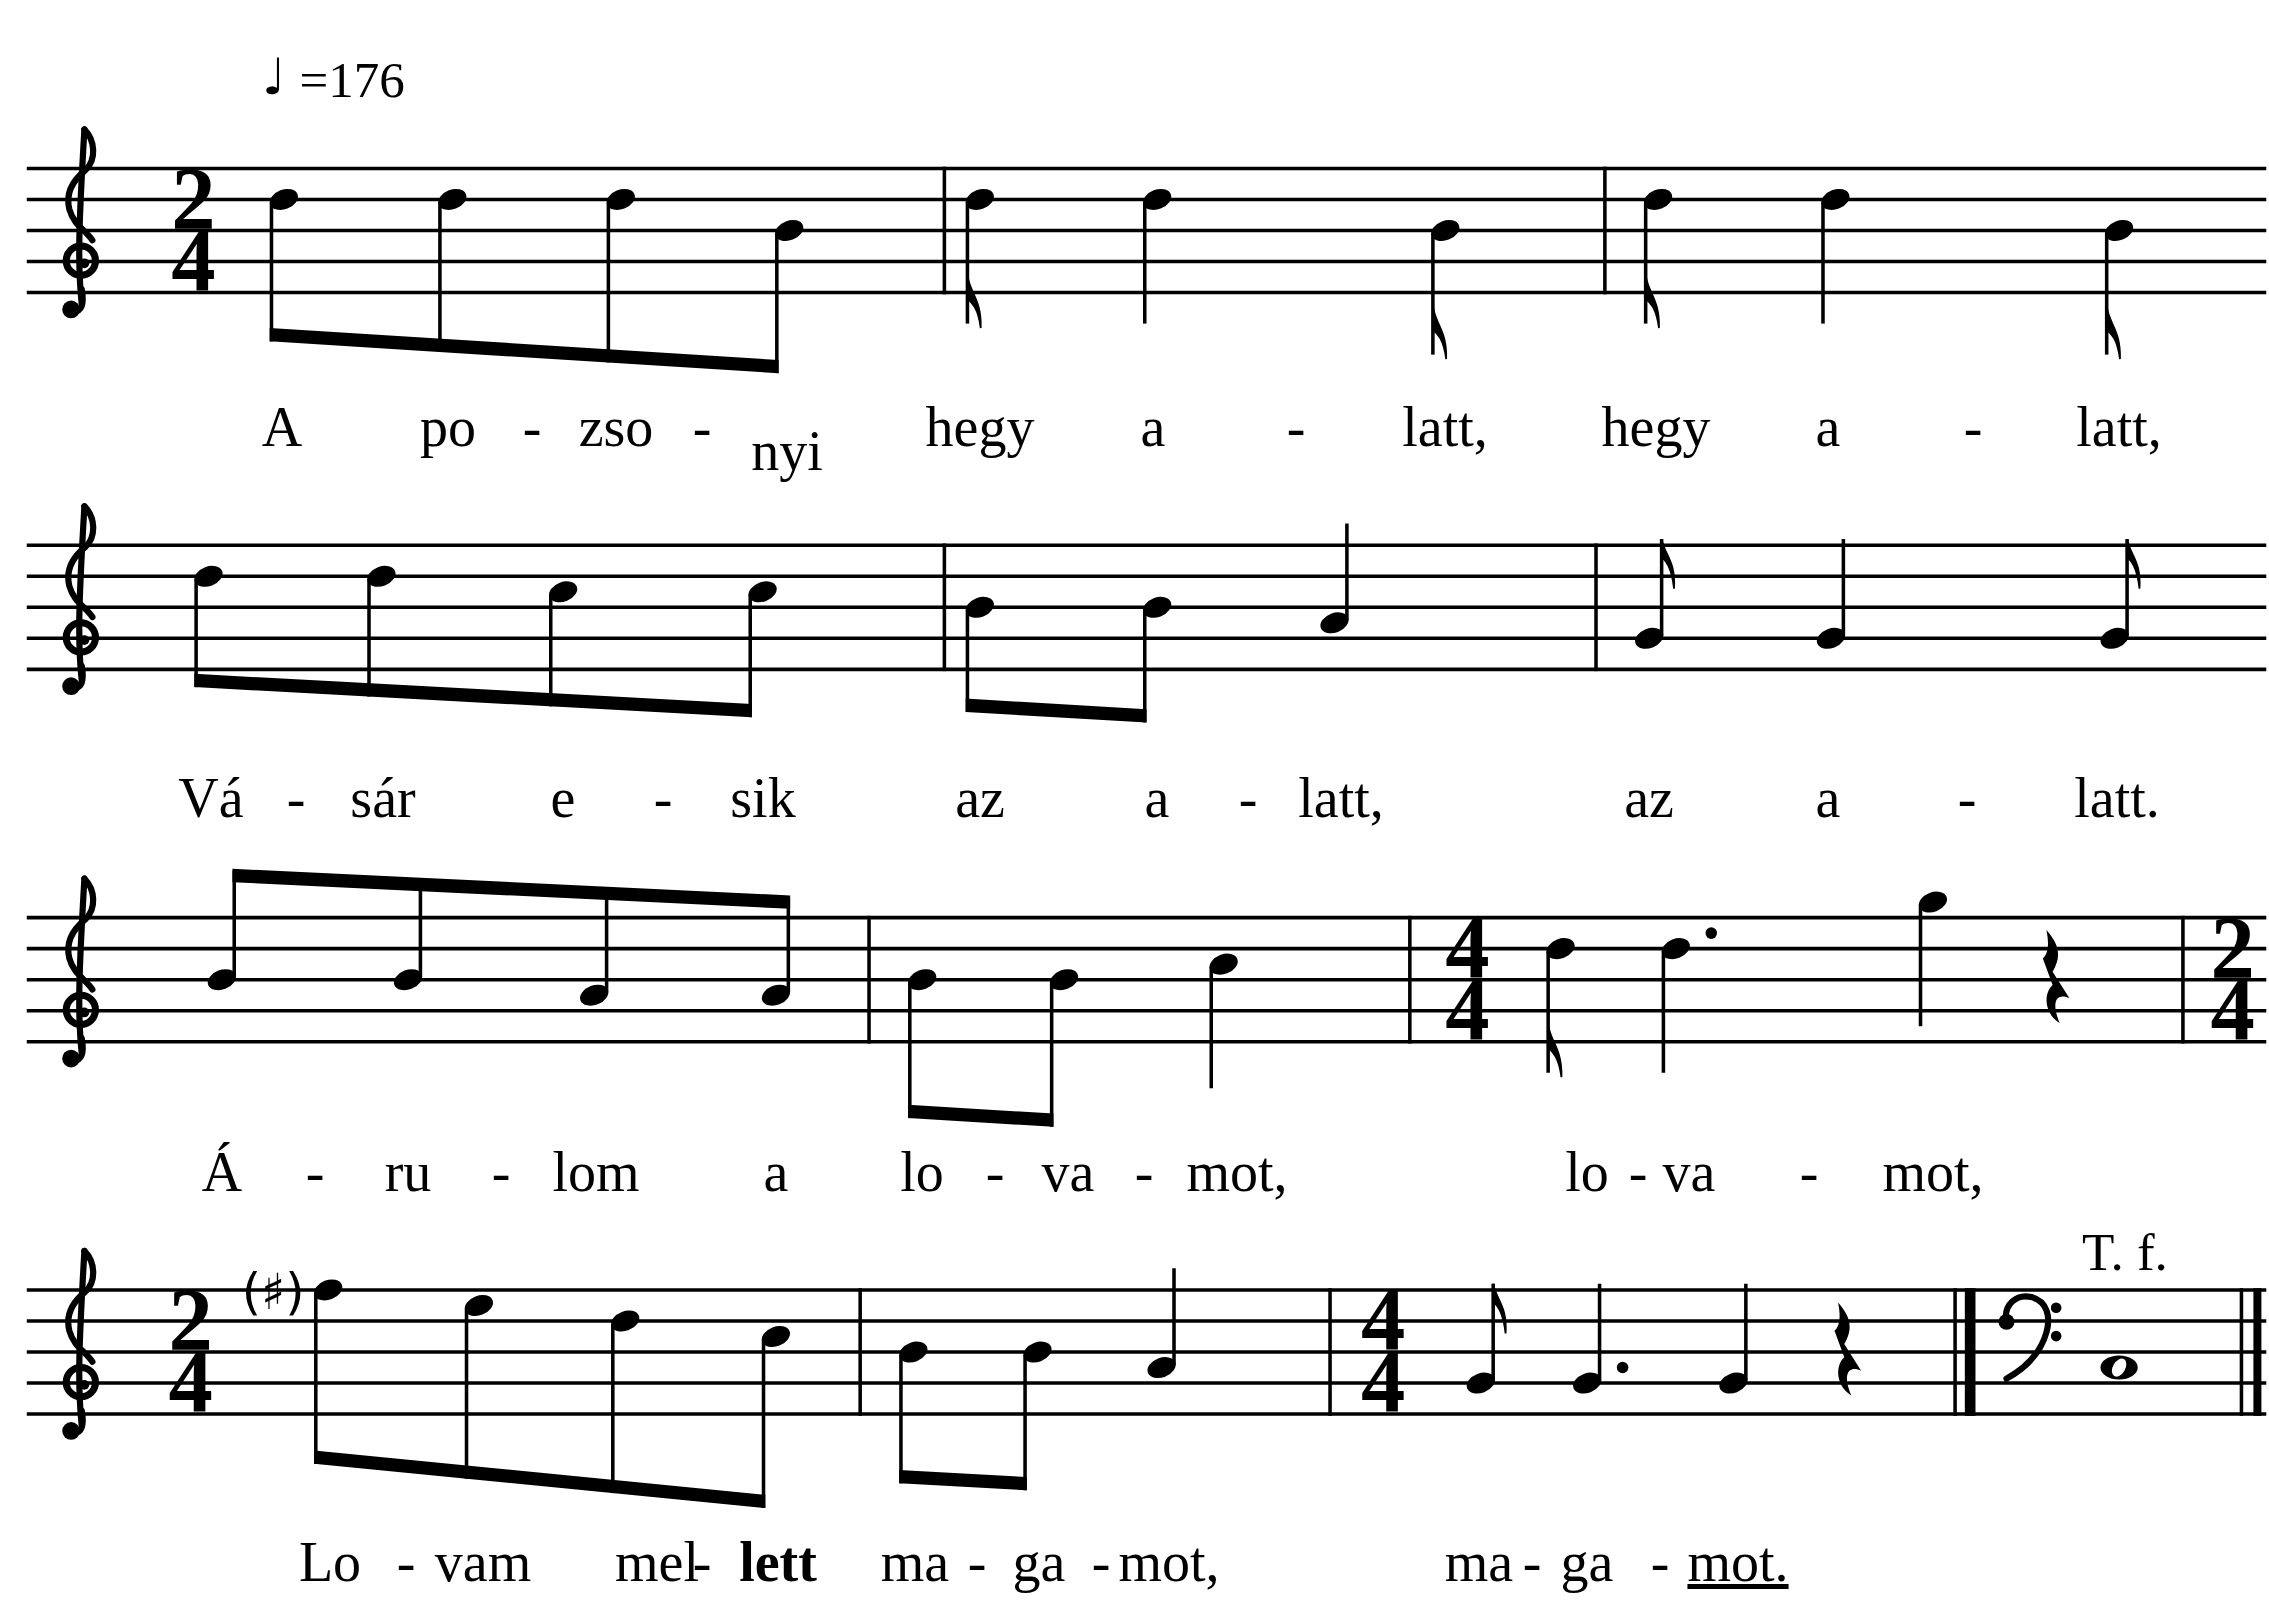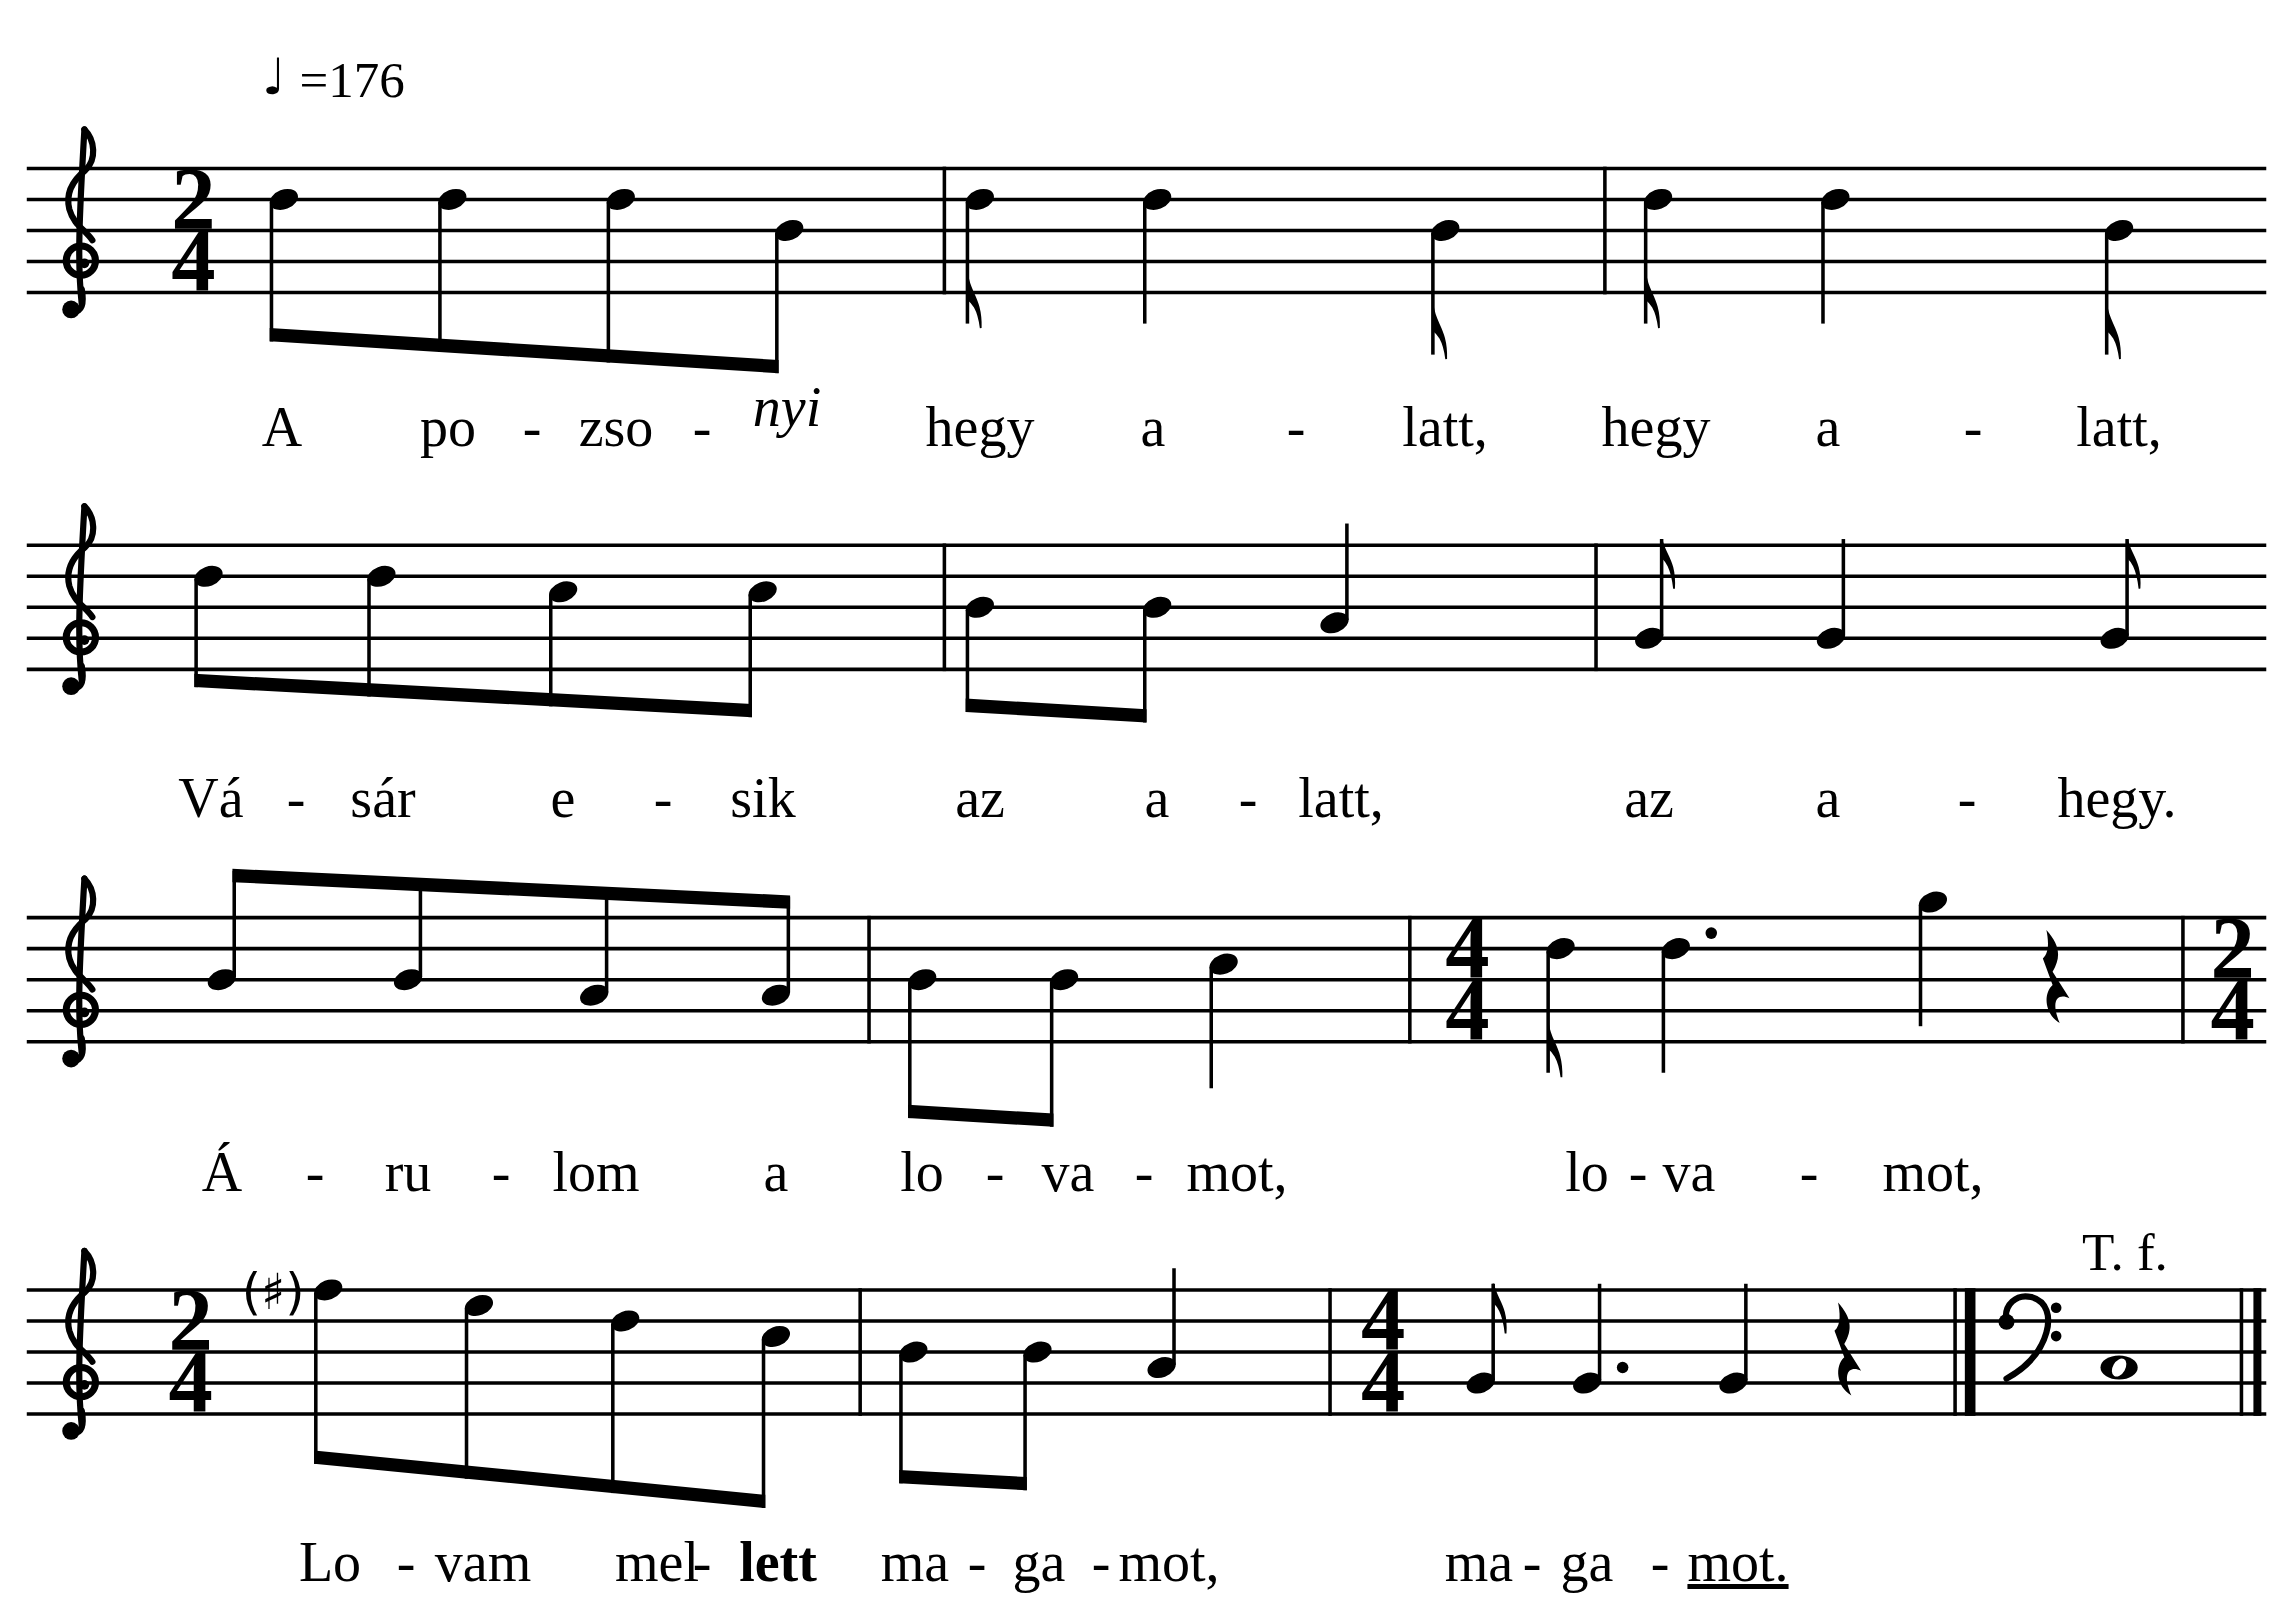--- a/index.html
+++ b/index.html
@@ -213,21 +213,21 @@
           <circle cx="64" cy="52" r="6" fill="#000000"></circle>
         </g>
       </g>
     </svg>
   <div id="lyrics">
       <span class="lyr" style="left: 282px; top: 399px;">A</span>
       <span class="lyr" style="left: 448px; top: 399px;">po</span>
       <span class="lyr" style="left: 532px; top: 399px;">-</span>
       <span class="lyr" style="left: 616px; top: 399px;">zso</span>
       <span class="lyr" style="left: 702px; top: 399px;">-</span>
-      <span class="lyr" style="left: 787px; top: 379px; font-style: italic;">nyi</span>
+      <span class="lyr" style="left: 787px; top: 423px;">nyi</span>
       <span class="lyr" style="left: 980px; top: 399px;">hegy</span>
       <span class="lyr" style="left: 1153px; top: 399px;">a</span>
       <span class="lyr" style="left: 1296px; top: 399px;">-</span>
       <span class="lyr" style="left: 1445px; top: 399px;">latt,</span>
       <span class="lyr" style="left: 1656px; top: 399px;">hegy</span>
       <span class="lyr" style="left: 1828px; top: 399px;">a</span>
       <span class="lyr" style="left: 1973px; top: 399px;">-</span>
       <span class="lyr" style="left: 2119px; top: 399px;">latt,</span>
       <span class="lyr" style="left: 211px; top: 770px;">Vá</span>
       <span class="lyr" style="left: 296px; top: 770px;">-</span>
@@ -235,21 +235,21 @@
       <span class="lyr" style="left: 563px; top: 770px;">e</span>
       <span class="lyr" style="left: 663px; top: 770px;">-</span>
       <span class="lyr" style="left: 763px; top: 770px;">sik</span>
       <span class="lyr" style="left: 980px; top: 770px;">az</span>
       <span class="lyr" style="left: 1157px; top: 770px;">a</span>
       <span class="lyr" style="left: 1248px; top: 770px;">-</span>
       <span class="lyr" style="left: 1341px; top: 770px;">latt,</span>
       <span class="lyr" style="left: 1649px; top: 770px;">az</span>
       <span class="lyr" style="left: 1828px; top: 770px;">a</span>
       <span class="lyr" style="left: 1967px; top: 770px;">-</span>
-      <span class="lyr" style="left: 2117px; top: 770px;">hegy.</span>
+      <span class="lyr" style="left: 2117px; top: 770px;">latt.</span>
       <span class="lyr" style="left: 222px; top: 1144px;">Á</span>
       <span class="lyr" style="left: 315px; top: 1144px;">-</span>
       <span class="lyr" style="left: 408px; top: 1144px;">ru</span>
       <span class="lyr" style="left: 501px; top: 1144px;">-</span>
       <span class="lyr" style="left: 596px; top: 1144px;">lom</span>
       <span class="lyr" style="left: 776px; top: 1144px;">a</span>
       <span class="lyr" style="left: 922px; top: 1144px;">lo</span>
       <span class="lyr" style="left: 995px; top: 1144px;">-</span>
       <span class="lyr" style="left: 1068px; top: 1144px;">va</span>
       <span class="lyr" style="left: 1144px; top: 1144px;">-</span>

